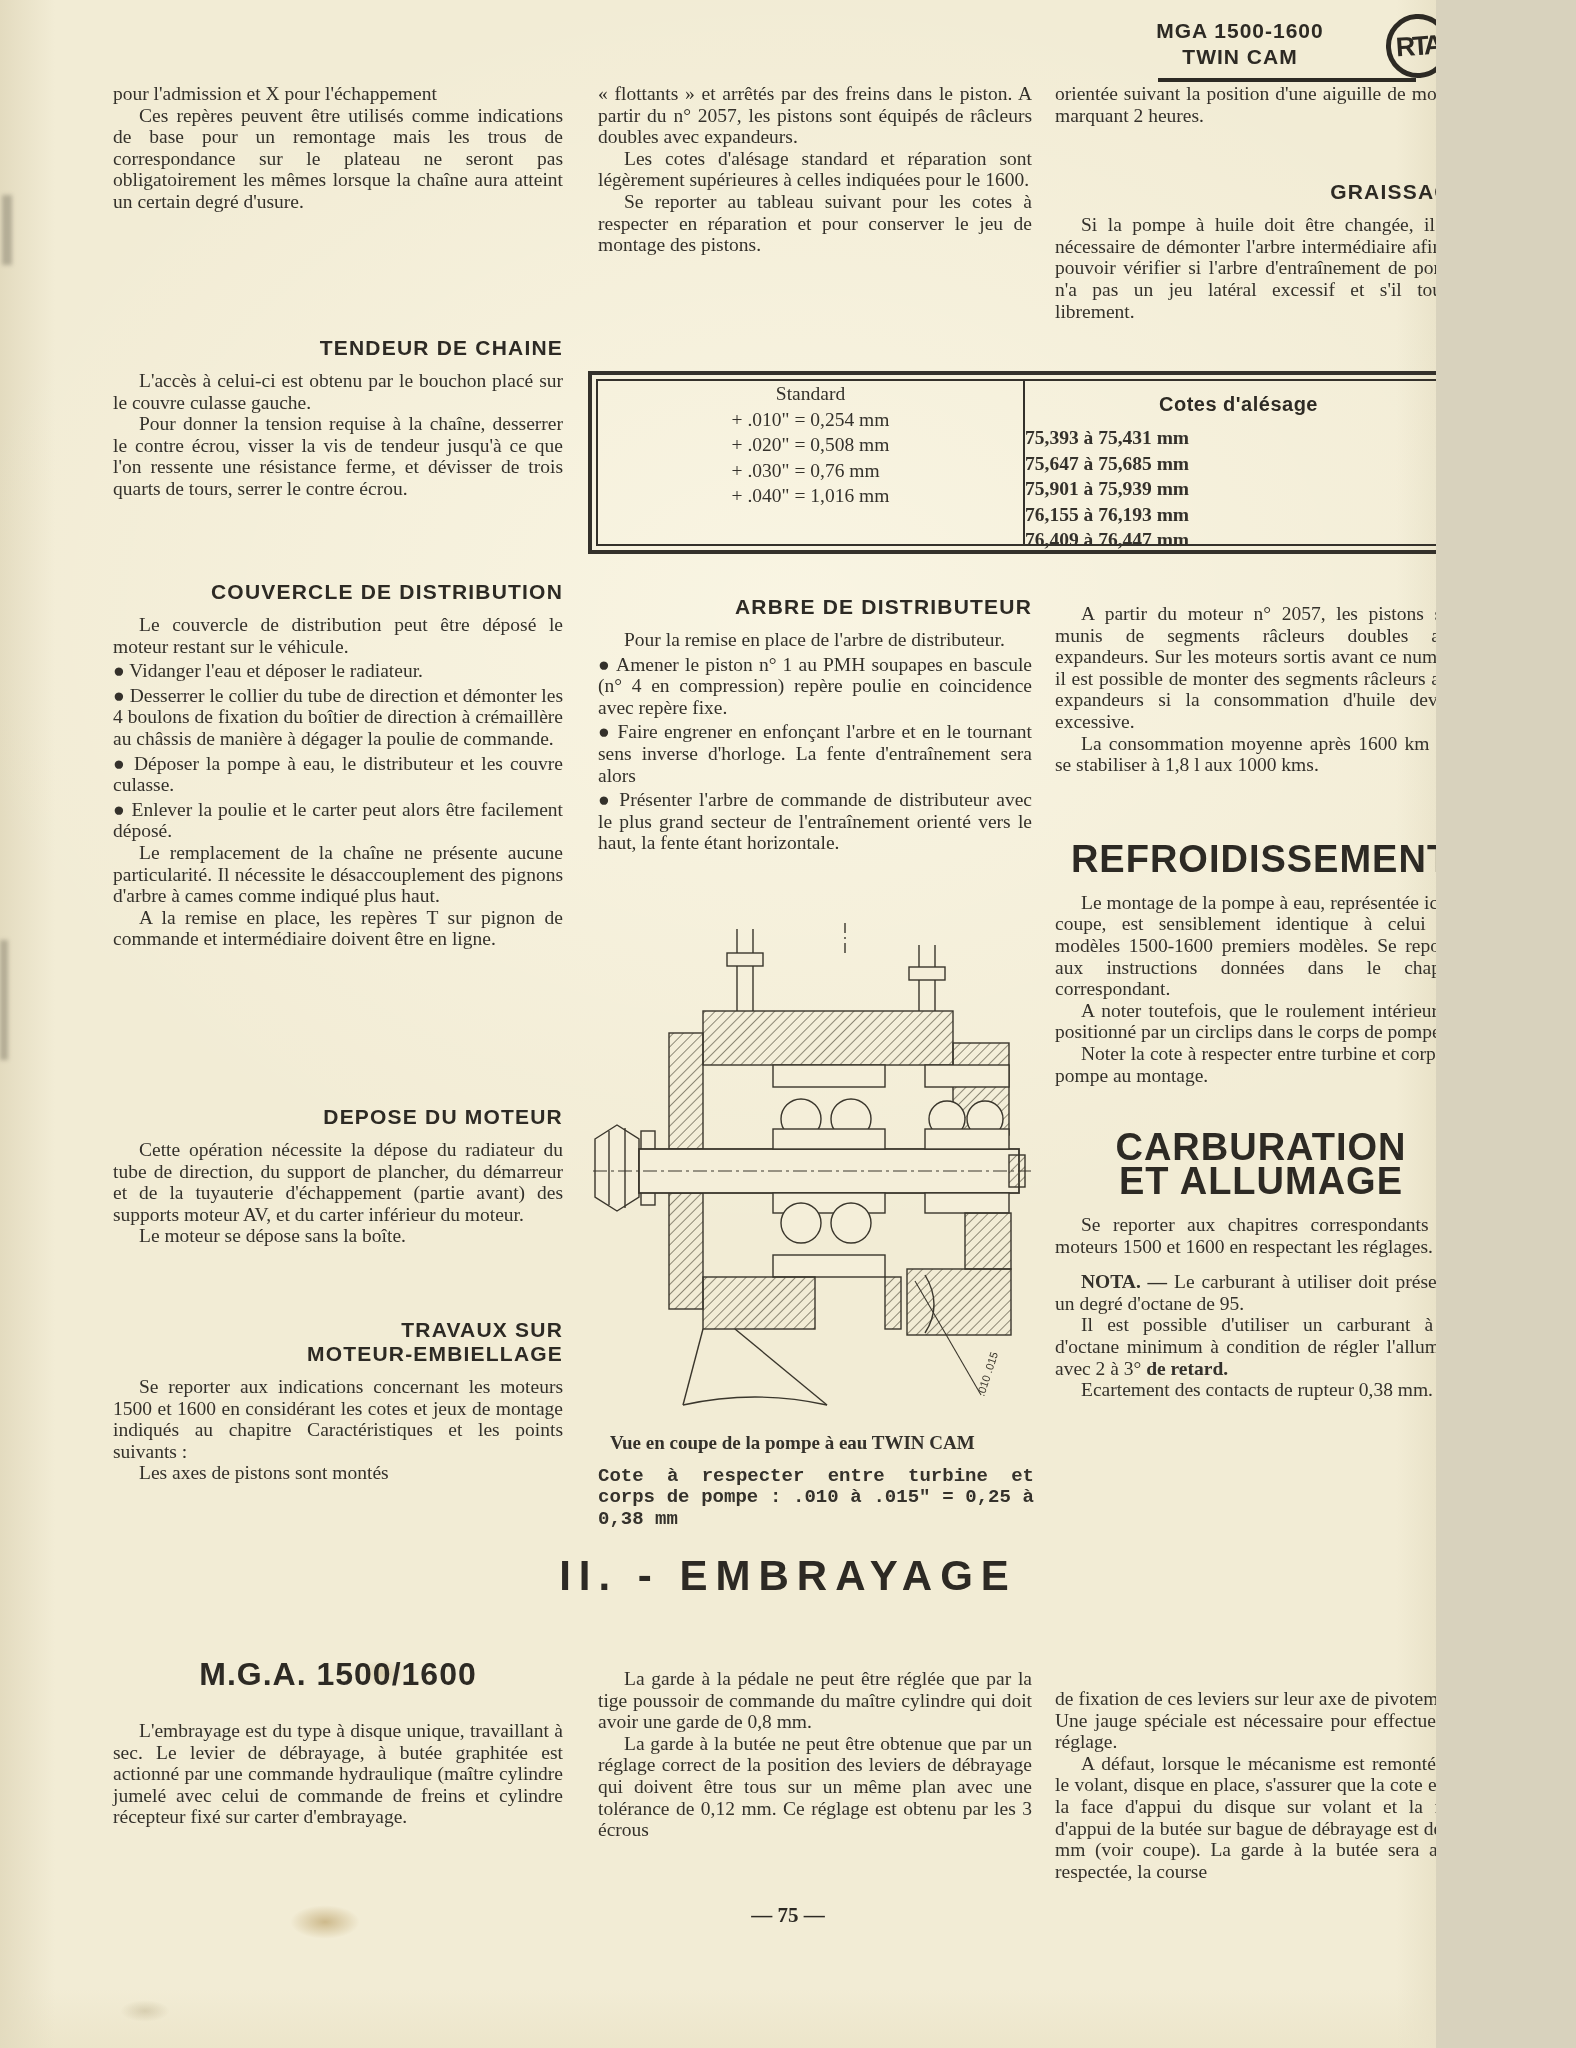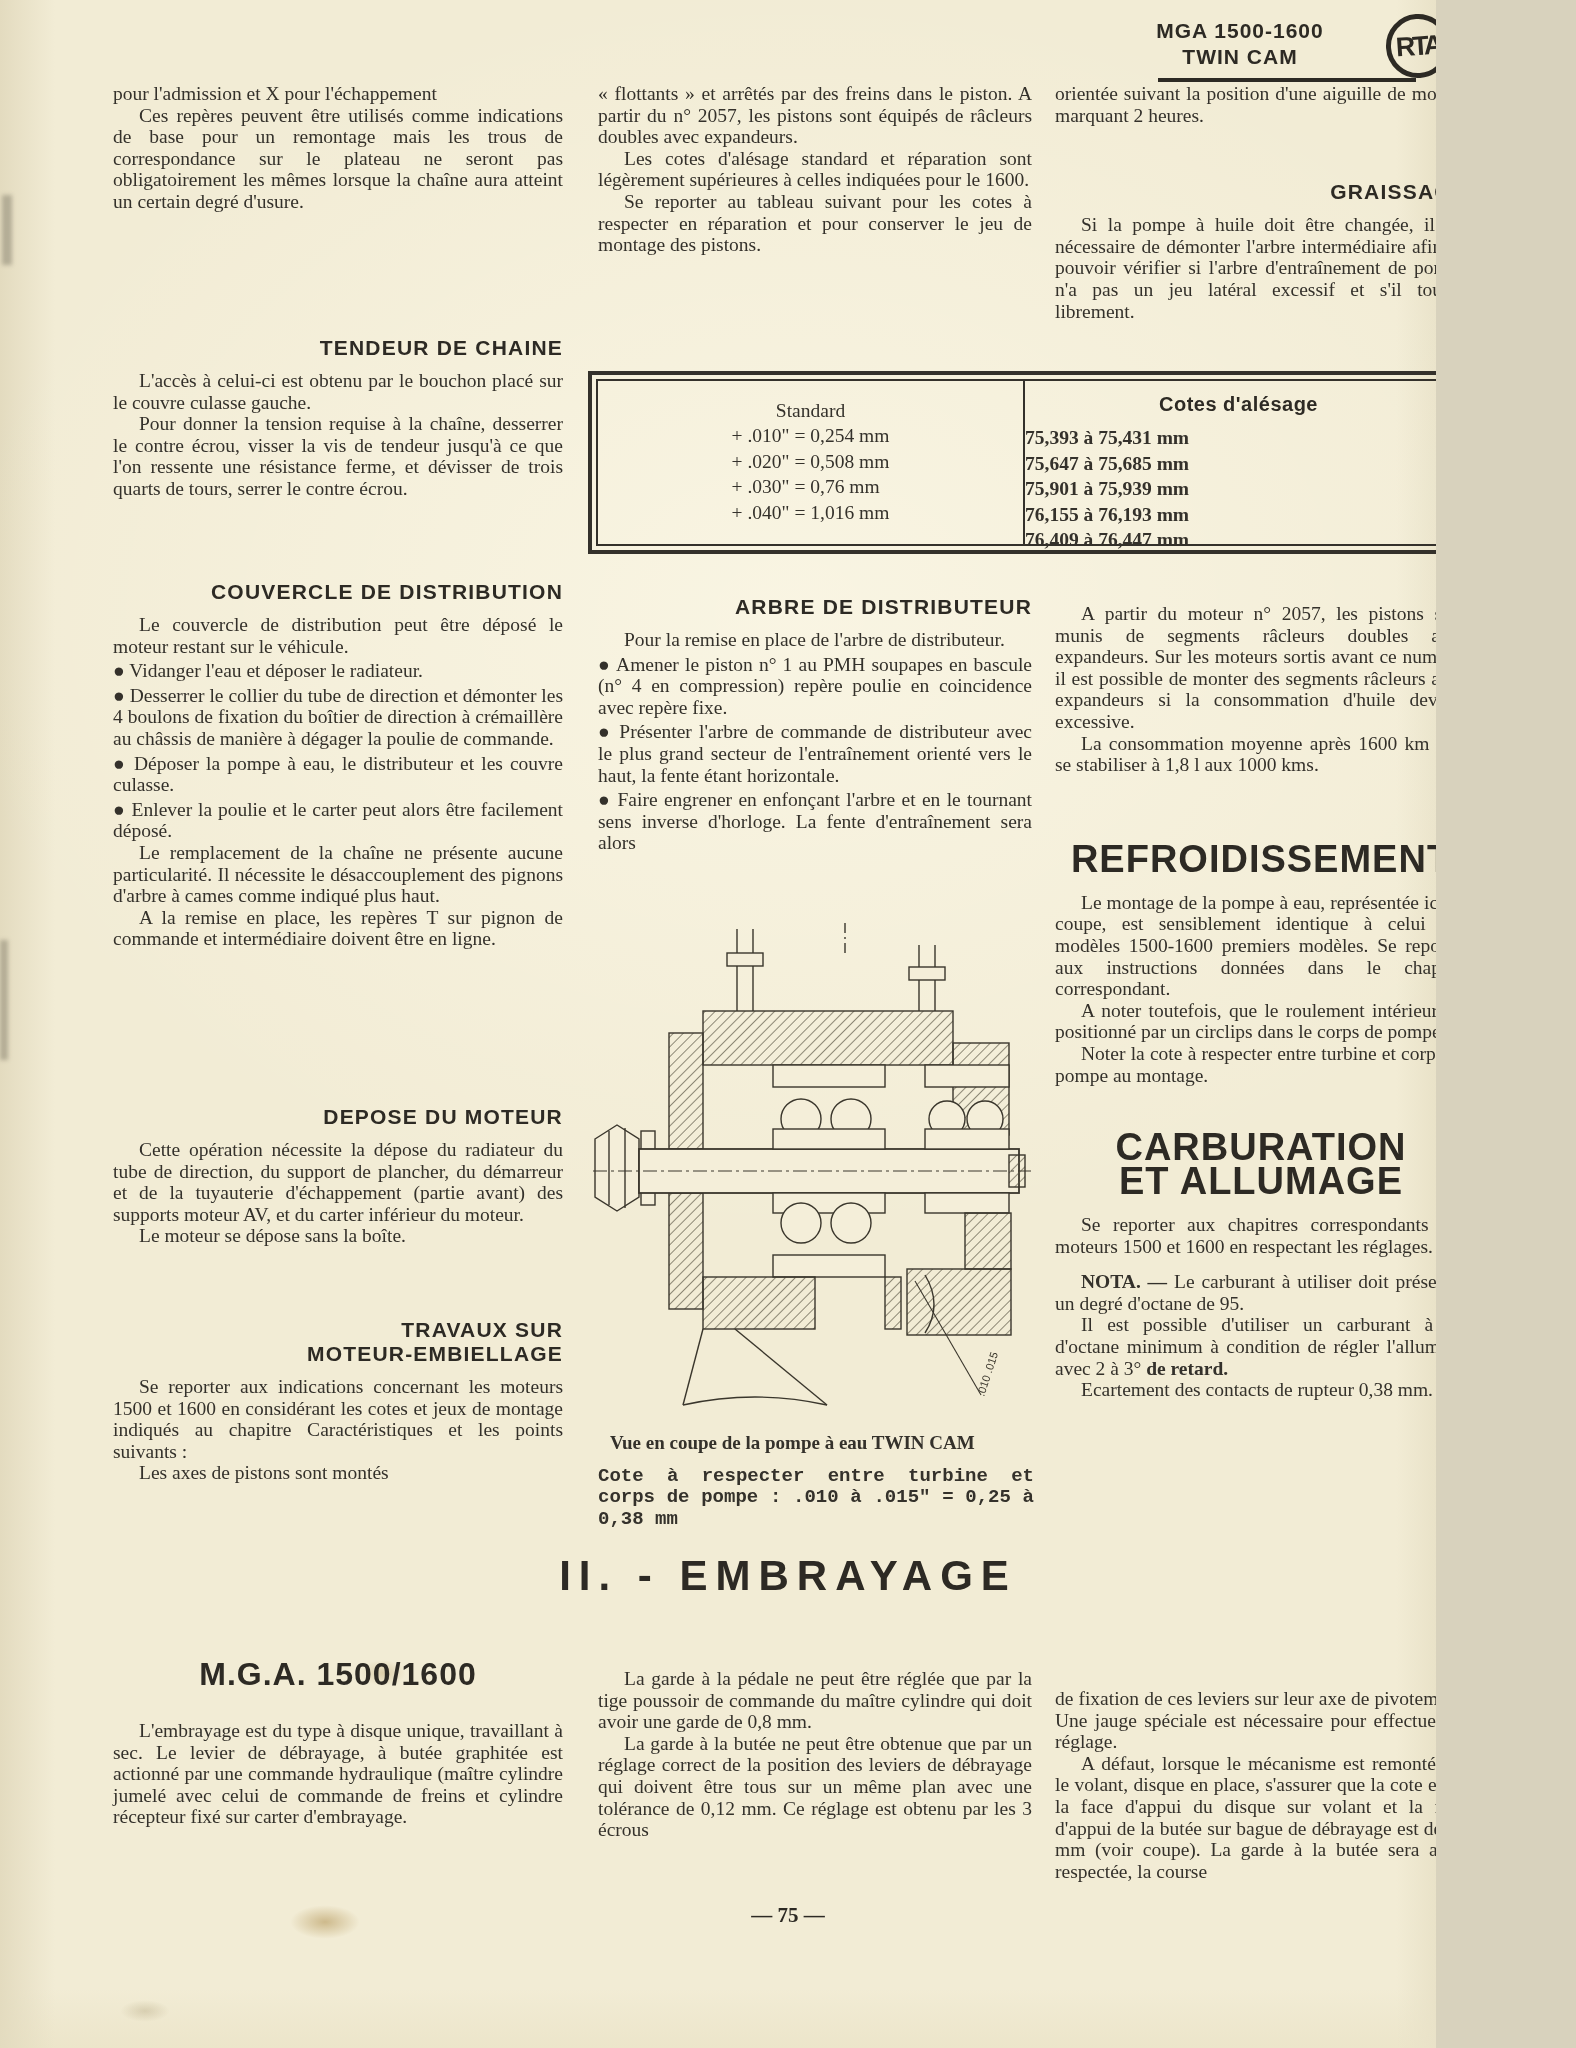--- a/index.html
+++ b/index.html
@@ -58,21 +58,21 @@
   .tbl-outer{
     position:absolute;left:588px;top:371px;width:874px;height:183px;
     border:4px solid #34312b;padding:4px;box-sizing:border-box;
   }
   .tbl-inner{
     width:100%;height:100%;border:2px solid #34312b;box-sizing:border-box;
     display:flex;
   }
   .tbl-left{
     width:50%;border-right:2px solid #34312b;box-sizing:border-box;
-    display:flex;flex-direction:column;justify-content:center;align-items:center;
+    display:flex;flex-direction:column;justify-content:flex-start;align-items:center;
     padding-bottom:2px;
   }
   .size-lines{display:inline-block;text-align:left;font-size:19.5px;line-height:25.5px;}
   .size-lines div:first-child{text-align:center;}
   .tbl-right{flex:1;display:flex;flex-direction:column;}
   .tbl-head{
     font-family:"Liberation Sans","DejaVu Sans",sans-serif;
     font-weight:bold;font-size:20px;letter-spacing:.5px;
     text-align:center;margin-top:12px;color:#2d2a24;
   }
@@ -178,22 +178,22 @@
           <div>76,409 à 76,447 mm</div>
         </div>
       </div>
     </div>
   </div>
 
   <div class="blk" style="left:598px;top:595px;width:434px;">
     <h2 class="h1">ARBRE DE DISTRIBUTEUR</h2>
     <p>Pour la remise en place de l'arbre de distributeur.</p>
     <p class="bl">● Amener le piston n° 1 au PMH soupapes en bascule (n° 4 en compression) repère poulie en coincidence avec repère fixe.</p>
+    <p class="bl">● Faire engrener en enfonçant l'arbre et en le tournant sens inverse d'horloge. La fente d'entraînement sera alors</p>
     <p class="bl">● Présenter l'arbre de commande de distributeur avec le plus grand secteur de l'entraînement orienté vers le haut, la fente étant horizontale.</p>
-    <p class="bl">● Faire engrener en enfonçant l'arbre et en le tournant sens inverse d'horloge. La fente d'entraînement sera alors</p>
   </div>
 
   <div class="figure">
     <svg width="450" height="490" viewBox="0 0 450 490">
       <defs>
         <pattern id="hat" patternUnits="userSpaceOnUse" width="7" height="7" patternTransform="rotate(45)">
           <line x1="0" y1="0" x2="0" y2="7" stroke="#55503f" stroke-width="1.3"></line>
         </pattern>
       </defs>
       <g stroke="#3a362c" fill="none" stroke-width="1.4">

